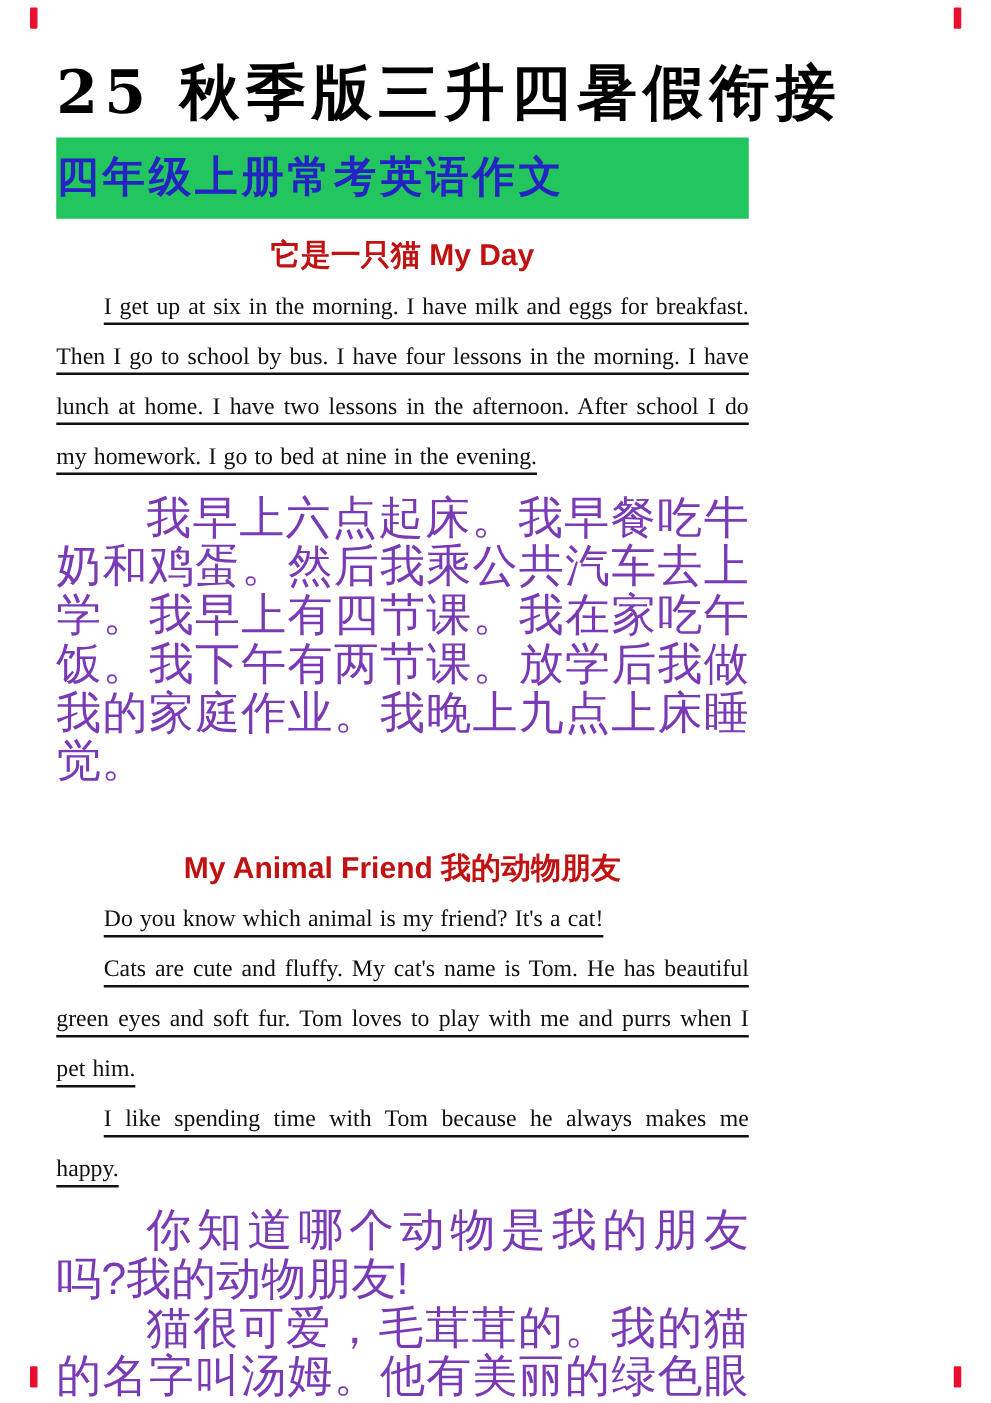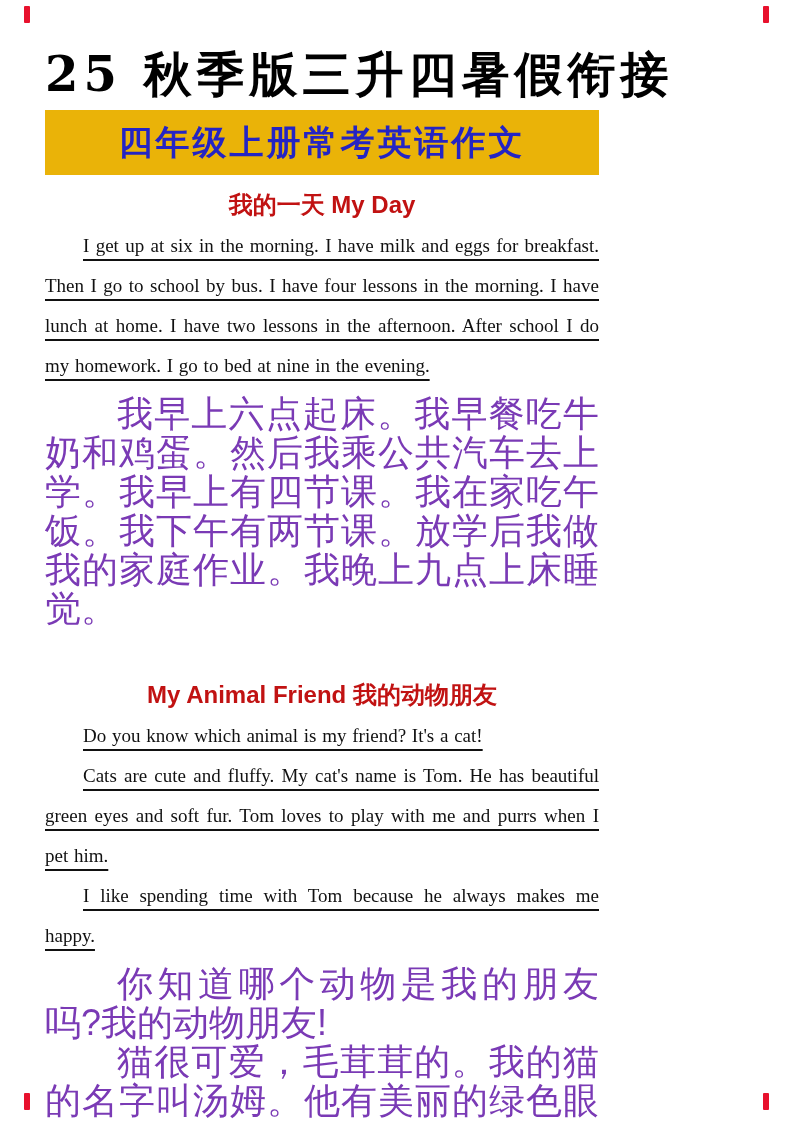--- a/index.html
+++ b/index.html
@@ -39,22 +39,22 @@
     font-family: "DejaVu Serif", "Liberation Serif", serif;
     font-size: 48px;
     line-height: 56px;
     font-weight: 700;
     letter-spacing: 5px;
     text-align: center;
     color: #000000;
     white-space: nowrap;
   }
   .banner {
-    background: #eab308;
-    text-align: center;
+    background: #22c55e;
+    text-align: left;
     padding: 11px 0 12px 0;
   }
   .banner-subtitle {
     font-family: "DejaVu Serif", "Liberation Serif", serif;
     font-size: 34px;
     line-height: 42px;
     font-weight: 700;
     color: #2424c4;
     letter-spacing: 3px;
   }
@@ -107,21 +107,21 @@
   <span class="corner-mark bl"></span>
   <span class="corner-mark br"></span>
 
   <h1 class="page-title">25 秋季版三升四暑假衔接</h1>
 
   <div class="banner">
     <div class="banner-subtitle">四年级上册常考英语作文</div>
   </div>
 
   <section>
-    <h2 class="essay-heading">我的一天 My Day</h2>
+    <h2 class="essay-heading">它是一只猫 My Day</h2>
     <p class="en block-end">I get up at six in the morning. I have milk and eggs for breakfast. Then I go to school by bus. I have four lessons in the morning. I have lunch at home. I have two lessons in the afternoon. After school I do my homework. I go to bed at nine in the evening.</p>
     <p class="cn">我早上六点起床。我早餐吃牛奶和鸡蛋。然后我乘公共汽车去上学。我早上有四节课。我在家吃午饭。我下午有两节课。放学后我做我的家庭作业。我晚上九点上床睡觉。</p>
   </section>
 
   <section>
     <h2 class="essay-heading second">My Animal Friend 我的动物朋友</h2>
     <p class="en">Do you know which animal is my friend? It's a cat!</p>
     <p class="en">Cats are cute and fluffy. My cat's name is Tom. He has beautiful green eyes and soft fur. Tom loves to play with me and purrs when I pet him.</p>
     <p class="en block-end">I like spending time with Tom because he always makes me happy.</p>
     <p class="cn">你知道哪个动物是我的朋友吗?我的动物朋友!</p>

